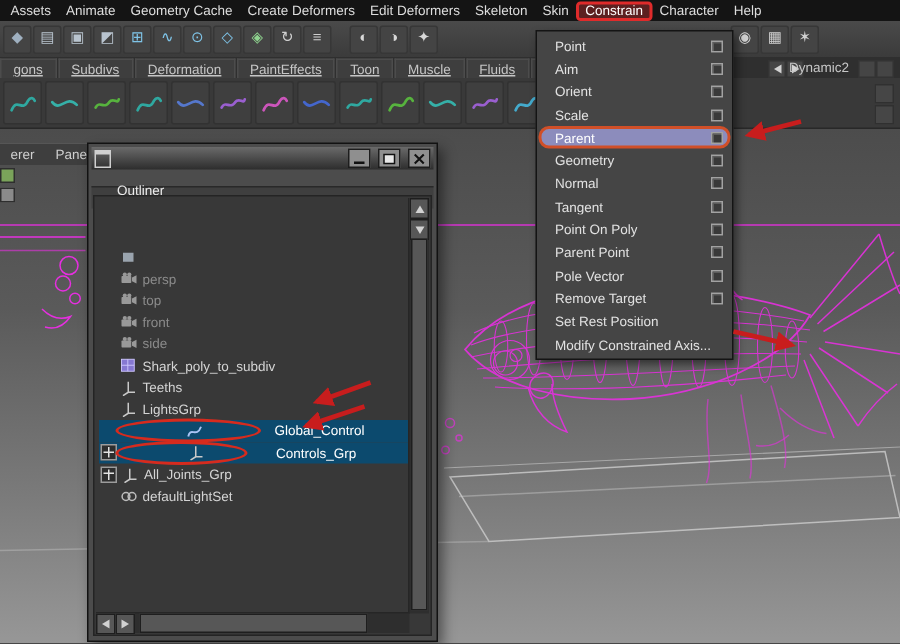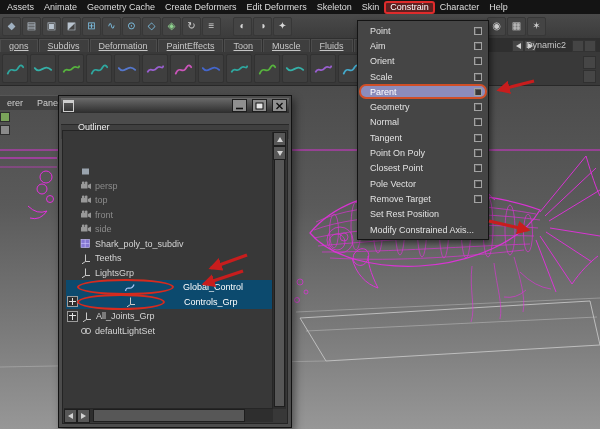--- a/index.html
+++ b/index.html
@@ -505,21 +505,21 @@
         </div>
         <div class="cm-item">
           <div class="cm-label">Tangent</div>
           <div class="cm-option"></div>
         </div>
         <div class="cm-item">
           <div class="cm-label">Point On Poly</div>
           <div class="cm-option"></div>
         </div>
         <div class="cm-item">
-          <div class="cm-label">Closest Point</div>
+          <div class="cm-label">Parent Point</div>
           <div class="cm-option"></div>
         </div>
         <div class="cm-item">
           <div class="cm-label">Pole Vector</div>
           <div class="cm-option"></div>
         </div>
         <div class="cm-item">
           <div class="cm-label">Remove Target</div>
           <div class="cm-option"></div>
         </div>

